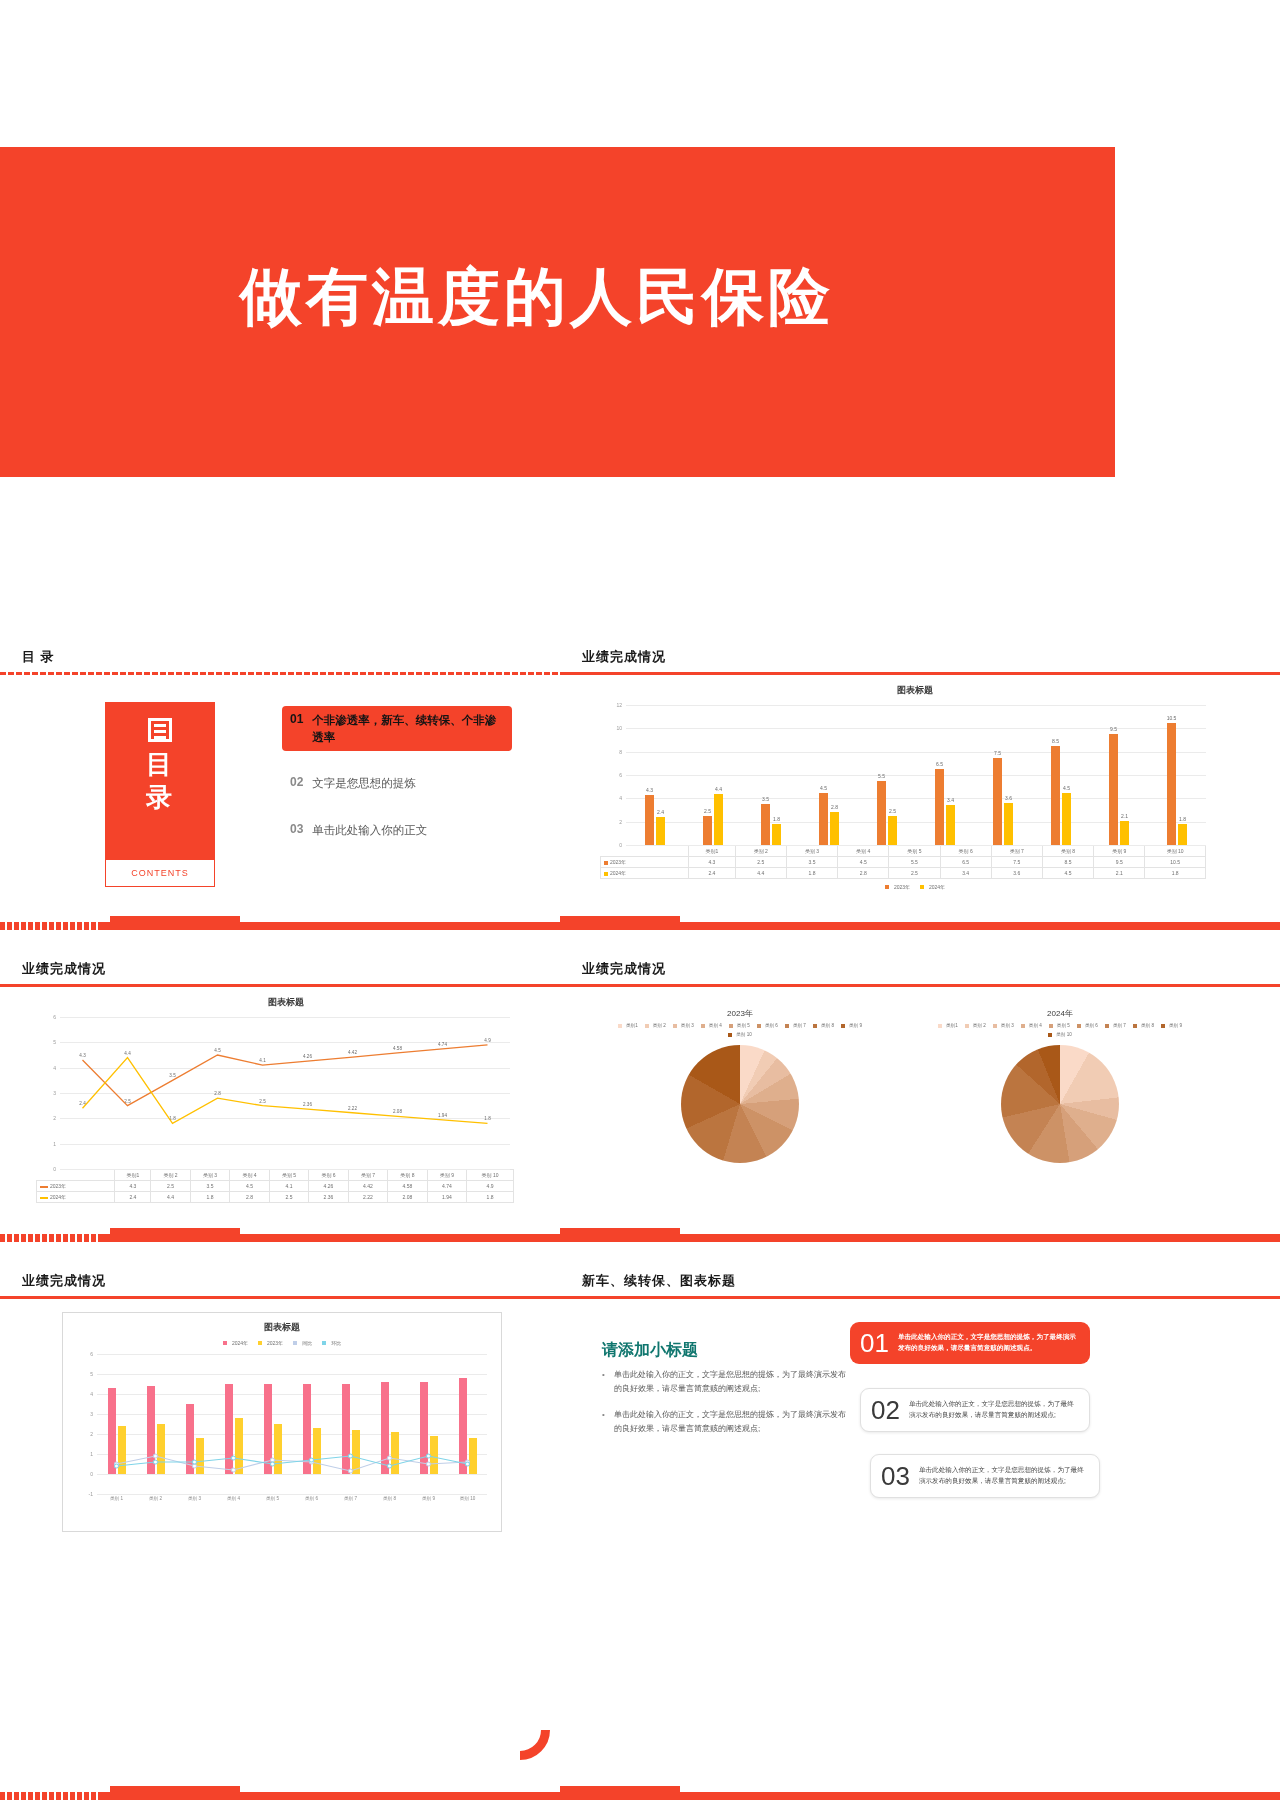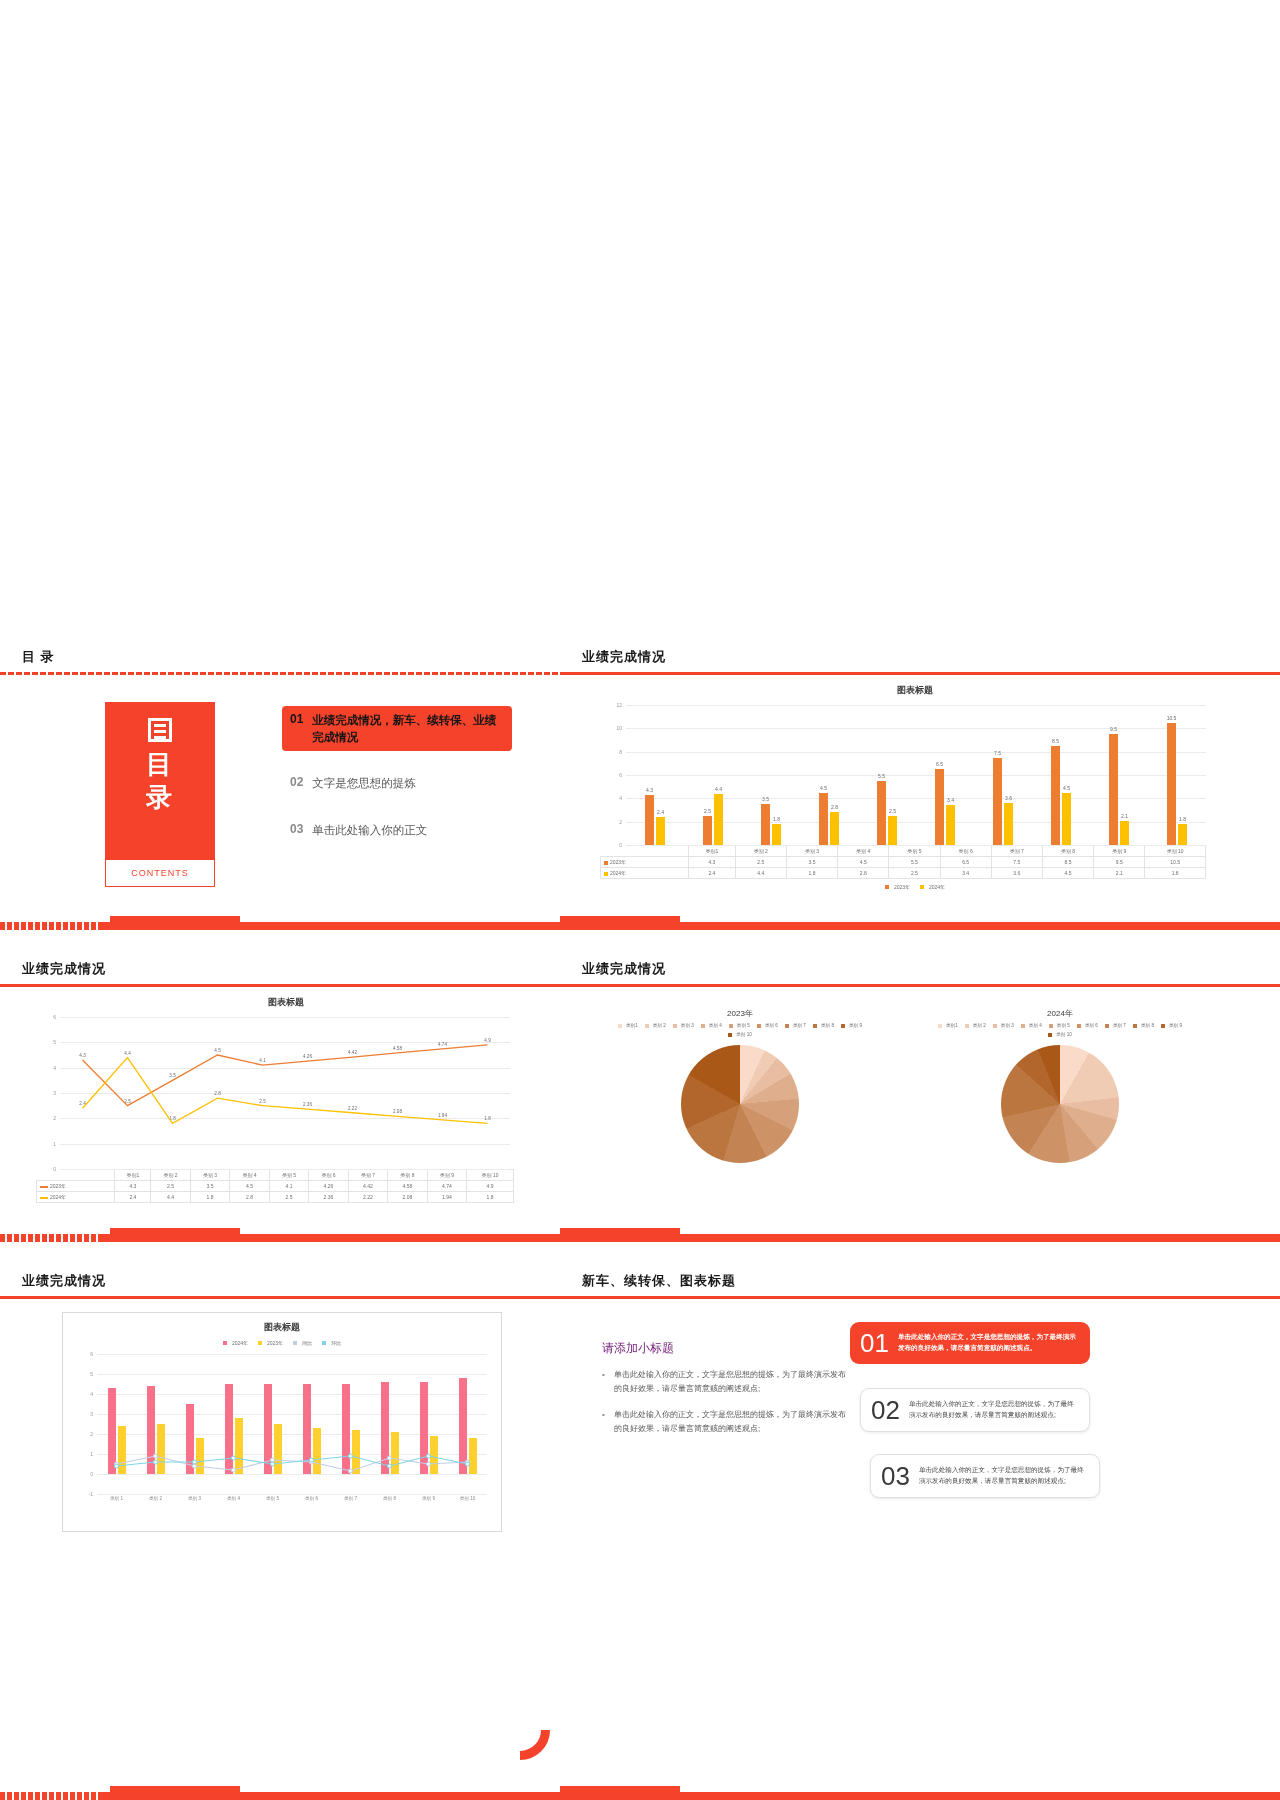--- a/index.html
+++ b/index.html
@@ -95,21 +95,21 @@
   .pie { border-radius:50%; }
 
   
   #s6 { left:0; top:1264px; width:560px; height:536px; }
   .combo-box { position:absolute; border:1px solid #d9d9d9; background:#fff; }
   .cbar-a { background:#F8718B; width:8px; }
   .cbar-b { background:#FFD02E; width:8px; }
 
   
   #s7 { left:560px; top:1264px; width:720px; height:536px; }
-  .sub-head { position:absolute; font-size:12px; font-weight:400; color:#701a75; }
+  .sub-head { position:absolute; font-size:16px; font-weight:700; color:#0f766e; }
   .bullets { position:absolute; font-size:8px; color:#555; line-height:1.75; }
   .bullets li { margin-bottom:12px; list-style:none; position:relative; padding-left:12px; }
   .bullets li::before { content:"•"; position:absolute; left:0; color:#888; }
 
   .nbox { position:absolute; display:flex; align-items:center; border-radius:9px;
      padding:8px 10px; gap:9px; }
   .nbox.filled { background:#F4432A; color:#fff; }
   .nbox.outline { background:#fff; border:1px solid #e0e0e0; color:#444;
      box-shadow:0 1px 3px rgba(0,0,0,.09); }
   .nbox .n { font-size:26px; font-weight:400; flex:0 0 auto; line-height:1; }
@@ -119,39 +119,42 @@
 
   .arc-deco { position:absolute; width:60px; height:60px; border:9px solid #F4432A;
      border-radius:50%; clip-path:polygon(0 0,50% 0,50% 50%,0 50%);
      transform:rotate(180deg); }
 </style>
 </head>
 <body>
 
 <div class="page">
 
+  <div class="title-slide">
+    <div class="big-title">做有温度的人民保险</div>
+  </div>
 
   <div class="slide" id="s2">
     <div class="slide-head">目  录</div>
     <div class="rule-dash" style="top:32px;"></div>
 
     <div class="toc-card" style="left:105px; top:62px;">
       <div class="ico">
           <i></i>
           <i></i>
           <i></i>
         </div>
       <div class="cn">目<br>录</div>
     </div>
     <div class="toc-contents" style="left:105px; top:219px;">CONTENTS</div>
 
     <div class="toc-list" style="top:66px;">
       <div class="toc-item active">
         <span class="num">01</span>
-        <span class="lbl">业绩完成情况，新车、续转保、业绩完成情况</span>
+        <span class="lbl">个非渗透率，新车、续转保、个非渗透率</span>
       </div>
       <div class="toc-item">
         <span class="num">02</span>
         <span class="lbl">文字是您思想的提炼</span>
       </div>
       <div class="toc-item">
         <span class="num">03</span>
         <span class="lbl">单击此处输入你的正文</span>
       </div>
     </div>

